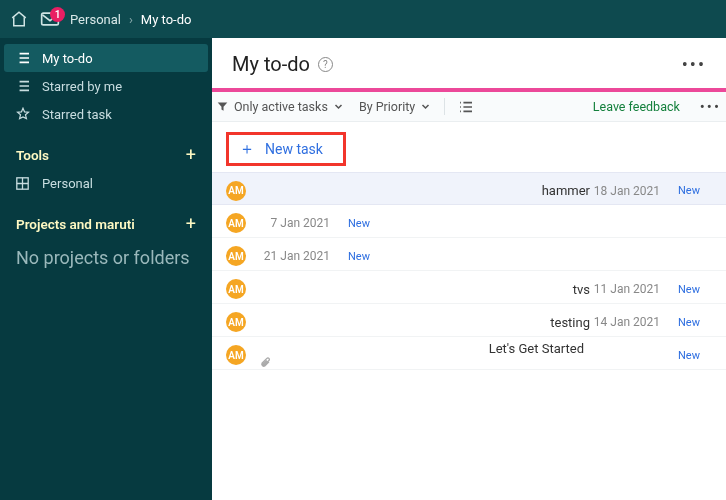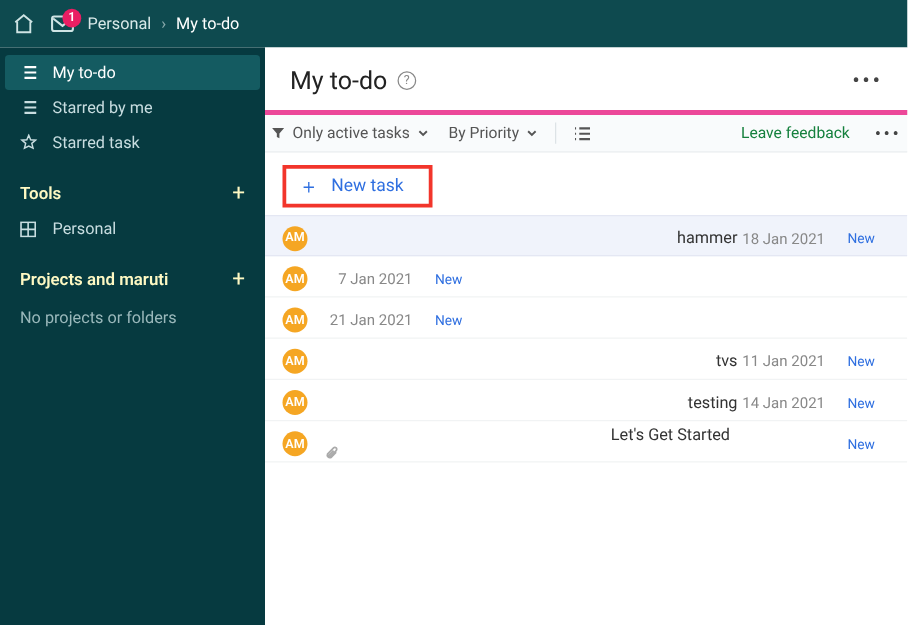--- a/index.html
+++ b/index.html
@@ -13,21 +13,21 @@
   .crumb-active { color: #fff; }
   .body { flex: 1; display: flex; min-height: 0; }
   .sidebar { width: 212px; background: #063a40; color: #c8dde0; display:flex; flex-direction: column; padding-top: 6px; }
   .nav-item { display:flex; align-items: center; height: 28px; padding: 0 16px; font-size: 13px; cursor: pointer; }
   .nav-item.active { background: #145b61; color: #fff; border-radius: 3px; margin: 0 4px; padding: 0 12px;}
   .nav-item .ni-icon { width: 16px; margin-right: 10px; display:inline-flex; }
   .section { padding: 18px 16px 6px 16px; display:flex; align-items:center; justify-content: space-between; color:#fef9c3; font-weight:600; font-size: 13.5px; }
   .section .plus { font-size: 18px; font-weight: 400; cursor:pointer; line-height: 1;}
   .sub-item { padding: 6px 16px 6px 16px; font-size: 13px; color:#c8dde0; display:flex; align-items:center; cursor:pointer;}
   .sub-item .ni-icon { width:16px; margin-right:10px; display:inline-flex; }
-  .muted { padding: 8px 16px; font-size: 13px; color:#9ab8bb; }
+  .muted { padding: 8px 16px; font-size: 18px; color:#9ab8bb; }
   .main { flex:1; background:#fff; display:flex; flex-direction:column; min-width:0; }
   .main-header { display:flex; align-items:center; justify-content: space-between; padding: 14px 20px 12px 20px; }
   .main-title { font-size: 20px; color:#222; font-weight:400; display:flex; align-items:center; gap:8px;}
   .q-icon { border:1px solid #888; color:#888; border-radius:50%; width:15px; height:15px; display:inline-flex; align-items:center; justify-content:center; font-size:10px;}
   .more-dots { color:#444; font-size:18px; letter-spacing:2px; cursor:pointer;}
   .filters { height: 34px; border-top:4px solid #ec4899; border-bottom:1px solid #eaeef0; background:#f9fbfc; display:flex; align-items:center; padding: 0 5px; font-size:12.5px; color:#555; }
   .filters .fgroup { display:flex; align-items:center; gap:6px; cursor:pointer; }
   .filters .sep { width:1px; height:17px; background:#dde3e6; margin: 0 14px; }
   .filters .spacer { flex:1; }
   .filters .feedback { color:#15803d; margin-right: 20px; cursor:pointer;}

